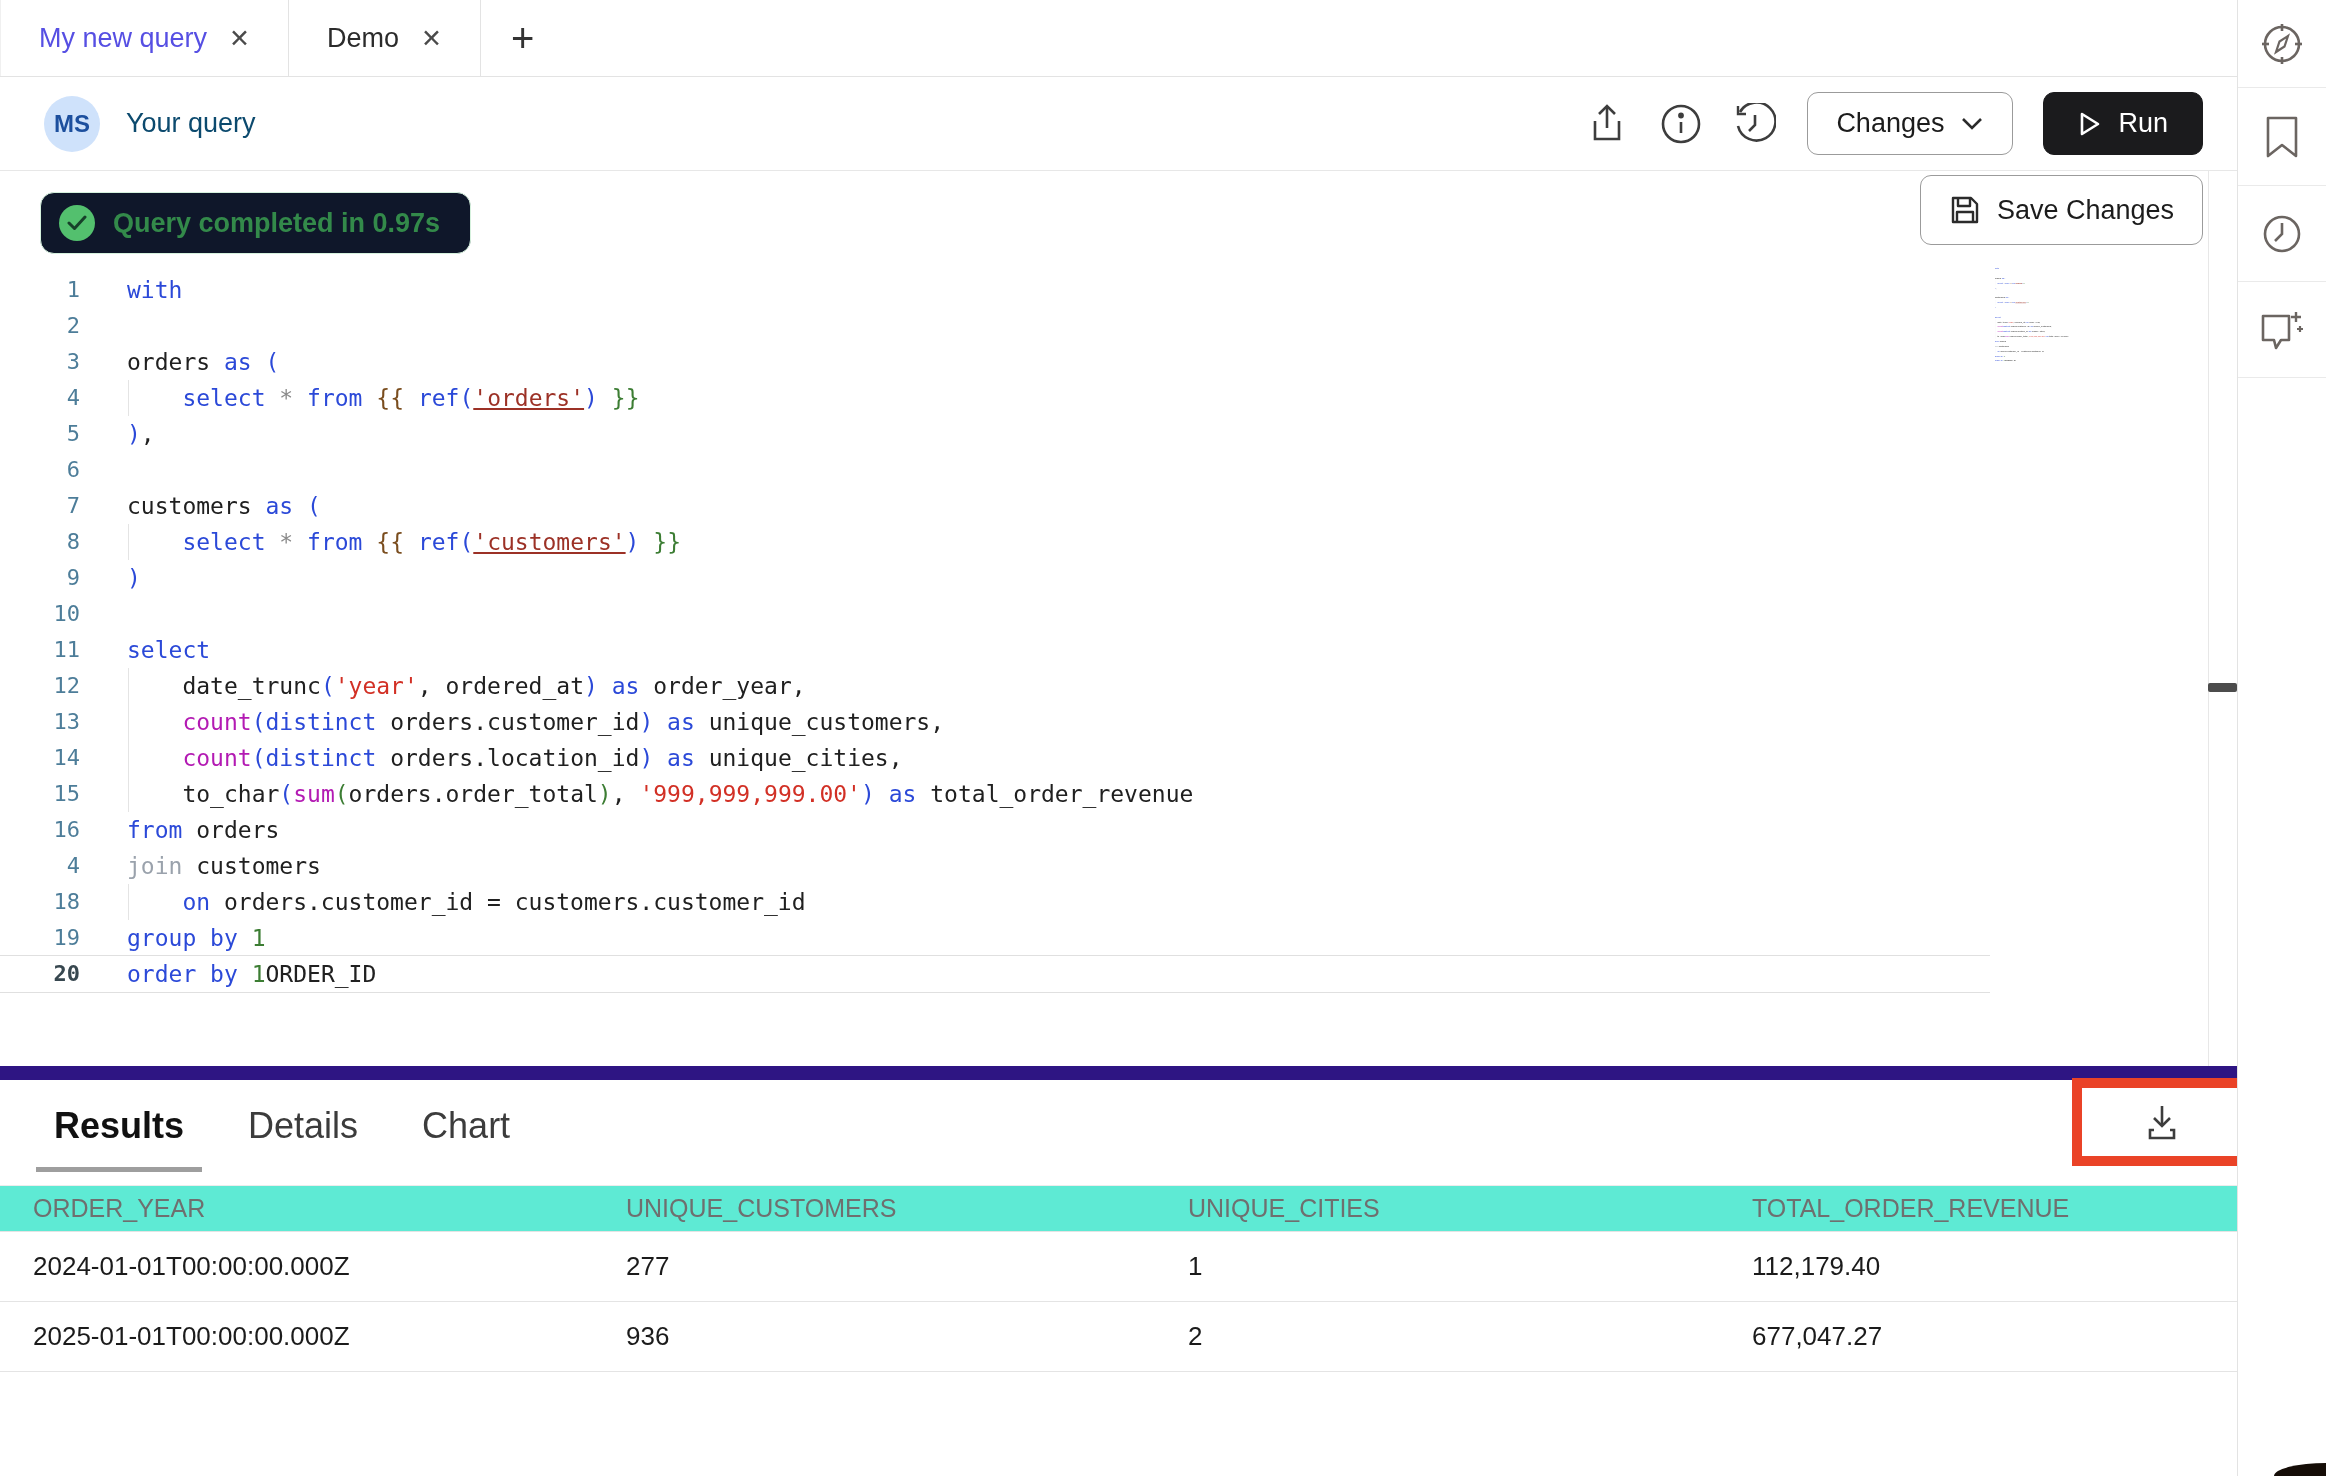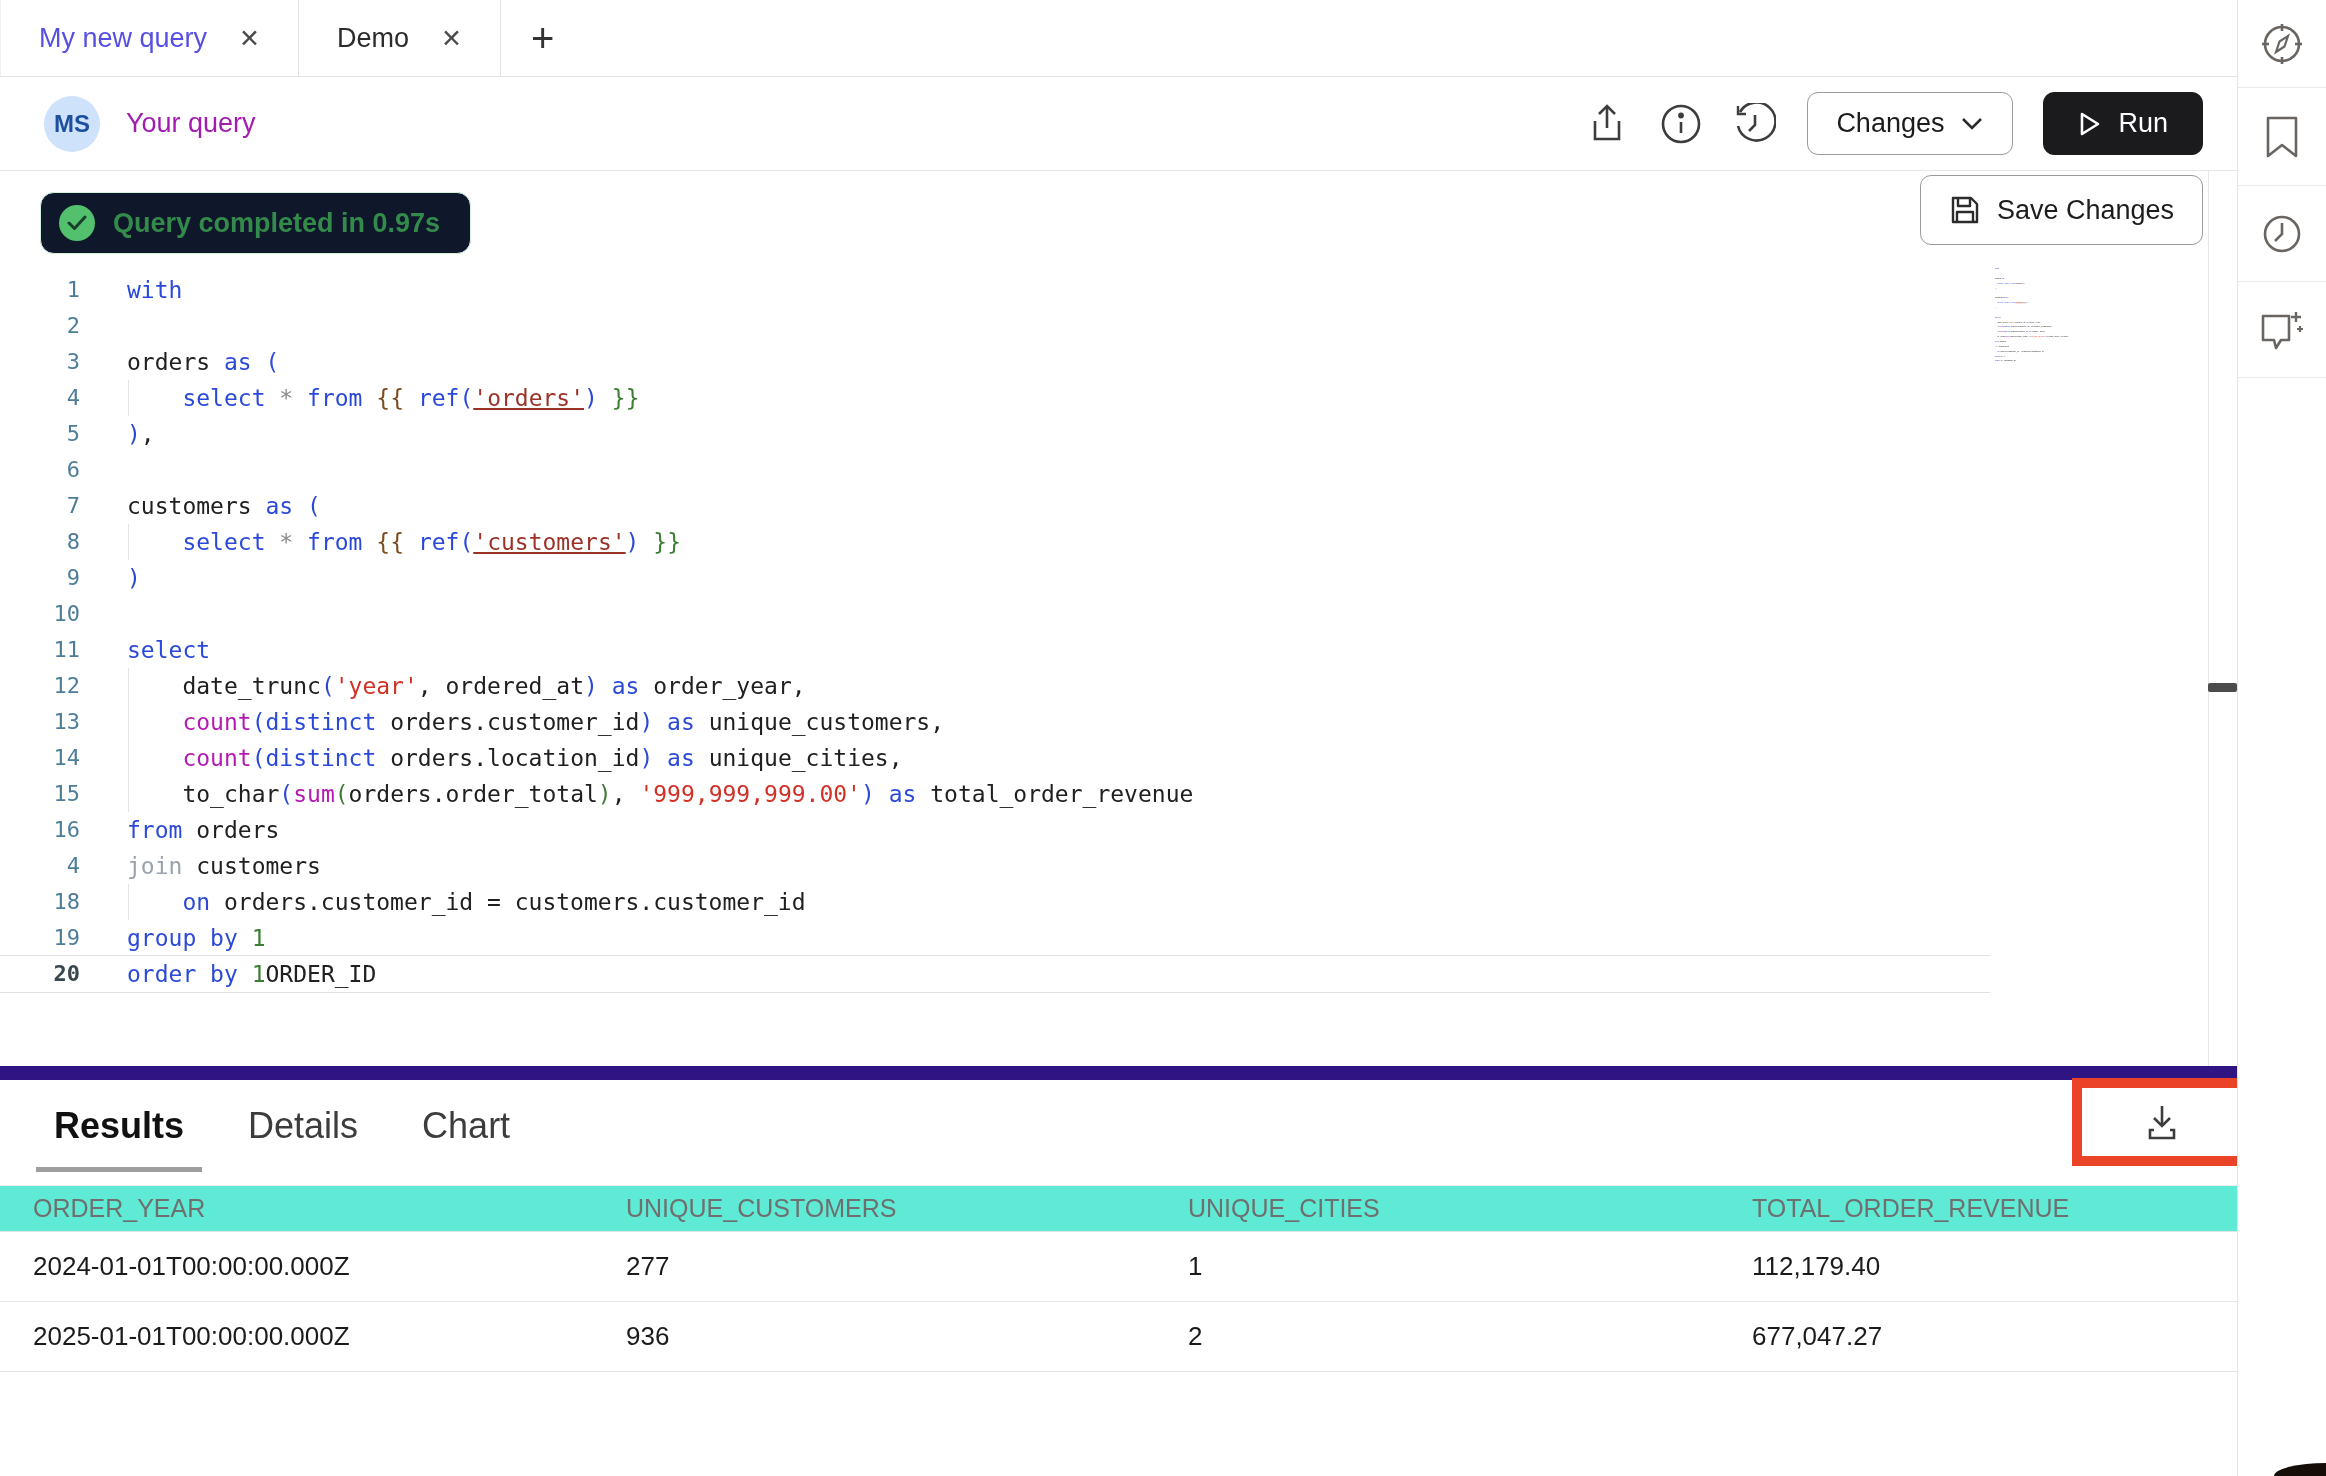--- a/index.html
+++ b/index.html
@@ -4,35 +4,35 @@
 <style>
   * { margin:0; padding:0; box-sizing:border-box; }
   html,body { background:#ffffff; }
   .app {
     position:relative; width:2326px; height:1476px; background:#ffffff;
     font-family:"Liberation Sans", sans-serif; color:#1f1f1f; overflow:hidden;
   }
   
   .tabbar { position:absolute; left:0; top:0; width:2237px; height:77px;
     border-bottom:1px solid #e3e3e3; display:flex; align-items:stretch; background:#fff; }
-  .edit-tab { display:flex; align-items:center; gap:32px; padding:0 38px;
+  .edit-tab { display:flex; align-items:center; gap:22px; padding:0 38px;
     border-right:1px solid #e3e3e3; cursor:pointer;justify-content:space-between; }
   .edit-tab:first-child { border-left:1px solid #f0f0f0; }
   .edit-tab .tab-label { font-size:27px; color:#2b2b2b; }
   .edit-tab.active .tab-label { color:#564fe3; }
   .tab-close { font-size:25px; color:#4a4a4a; line-height:1; }
   .tab-add { display:flex; align-items:center; padding:0 30px; font-size:40px;
     font-weight:300; color:#333; cursor:pointer; }
   
   .qheader { position:absolute; left:0; top:77px; width:2237px; height:94px;
     border-bottom:1px solid #e7e7e7; display:flex; align-items:center; background:#fff; }
   .avatar { width:56px; height:56px; border-radius:50%; background:#cfe2fb; color:#1c4f9e;
     font-weight:bold; font-size:24px; display:flex; align-items:center; justify-content:center;
     margin-left:44px; flex:0 0 auto; }
-  .qtitle { font-size:27px; color:#a21caf; margin-left:26px; }
+  .qtitle { font-size:27px; color:#0c4a6e; margin-left:26px; }
   .hactions { margin-left:auto; display:flex; align-items:center; gap:30px; padding-right:34px; }
   .icon-btn { width:44px; height:44px; display:flex; align-items:center; justify-content:center; cursor:pointer; }
   .btn { display:flex; align-items:center; gap:16px; height:63px; border-radius:11px;
     font-size:27px; padding:0 28px; cursor:pointer; background:#fff; }
   .btn-outline { border:1.5px solid #9b9b9b; color:#1c1c1c; }
   .btn-dark { background:#1b1b1d; color:#fff; border:1.5px solid #1b1b1d; padding:8px 34px; }
   
   .editor { position:absolute; left:0; top:171px; width:2237px; height:895px; background:#fff; }
   .status-badge { position:absolute; left:40px; top:21px; height:62px; display:flex;
     align-items:center; gap:18px; padding:0 30px 0 18px; background:#0f172a;

